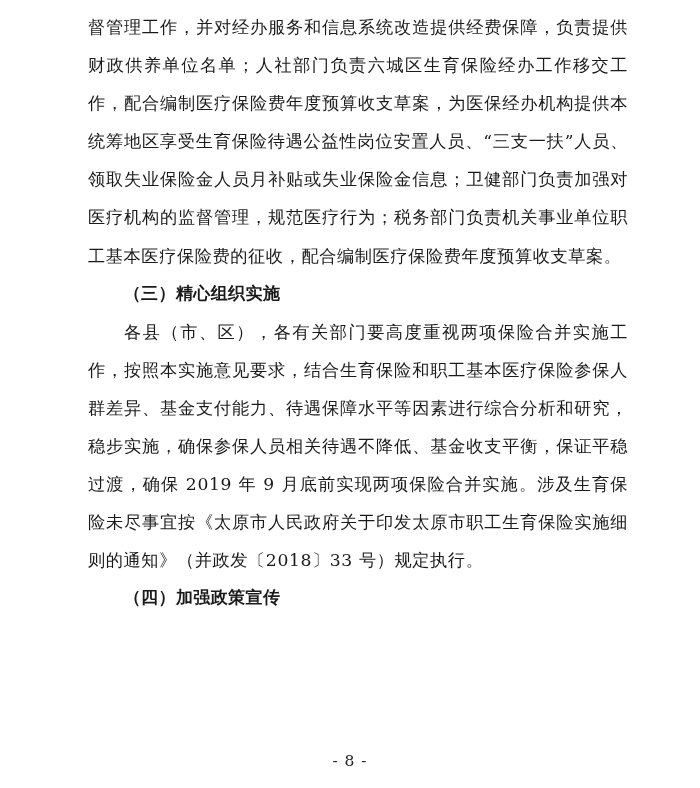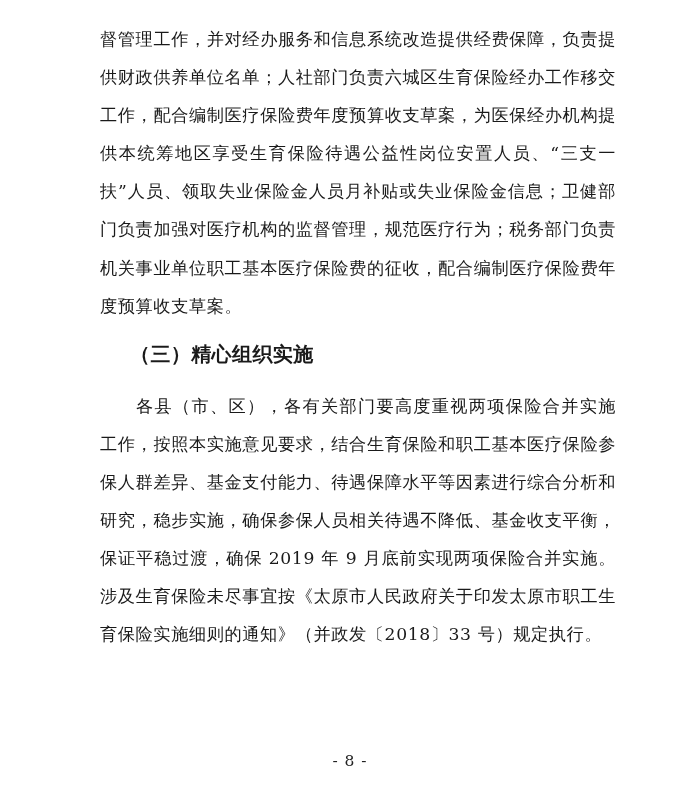--- a/index.html
+++ b/index.html
@@ -25,32 +25,32 @@
     padding: 8px 72px 0 88px;
   }
   .doc-body {
     font-size: 17.2px;
     line-height: 38.1px;
     letter-spacing: 0.6px;
     text-align: justify;
     text-justify: inter-ideograph;
   }
   .para {
-    margin: 12px;
+    margin: 0;
     text-indent: 0;
   }
   .para.indent {
     text-indent: 2.1em;
   }
   .heading {
     margin: 0;
     text-indent: 2.1em;
-    font-family: Liberation Mono, monospace;
+    font-family: Liberation Serif, serif;
     font-weight: 600;
-    font-size: 20px;
+    font-size: 17px;
     letter-spacing: 0.4px;
   }
   .footer {
     position: absolute;
     left: 0;
     right: 0;
     bottom: 18px;
     text-align: center;
     font-size: 15.5px;
     font-family: "DejaVu Serif", "Liberation Serif", serif;
@@ -62,17 +62,18 @@
   }
 </style>
 </head>
 <body>
 
 <div class="page">
   <div class="doc-body">
     <p class="para">督管理工作，并对经办服务和信息系统改造提供经费保障，负责提供财政供养单位名单；人社部门负责六城区生育保险经办工作移交工作，配合编制医疗保险费年度预算收支草案，为医保经办机构提供本统筹地区享受生育保险待遇公益性岗位安置人员、“三支一扶”人员、领取失业保险金人员月补贴或失业保险金信息；卫健部门负责加强对医疗机构的监督管理，规范医疗行为；税务部门负责机关事业单位职工基本医疗保险费的征收，配合编制医疗保险费年度预算收支草案。</p>
     <p class="heading">（三）精心组织实施</p>
     <p class="para indent">各县（市、区），各有关部门要高度重视两项保险合并实施工作，按照本实施意见要求，结合生育保险和职工基本医疗保险参保人群差异、基金支付能力、待遇保障水平等因素进行综合分析和研究，稳步实施，确保参保人员相关待遇不降低、基金收支平衡，保证平稳过渡，确保 2019 年 9 月底前实现两项保险合并实施。涉及生育保险未尽事宜按《太原市人民政府关于印发太原市职工生育保险实施细则的通知》（并政发〔2018〕33 号）规定执行。</p>
+    <p class="heading">（四）加强政策宣传</p>
   </div>
   <div class="footer">
     <span class="pagenum">- 8 -</span>
   </div>
 </div>
 
 </body></html>

